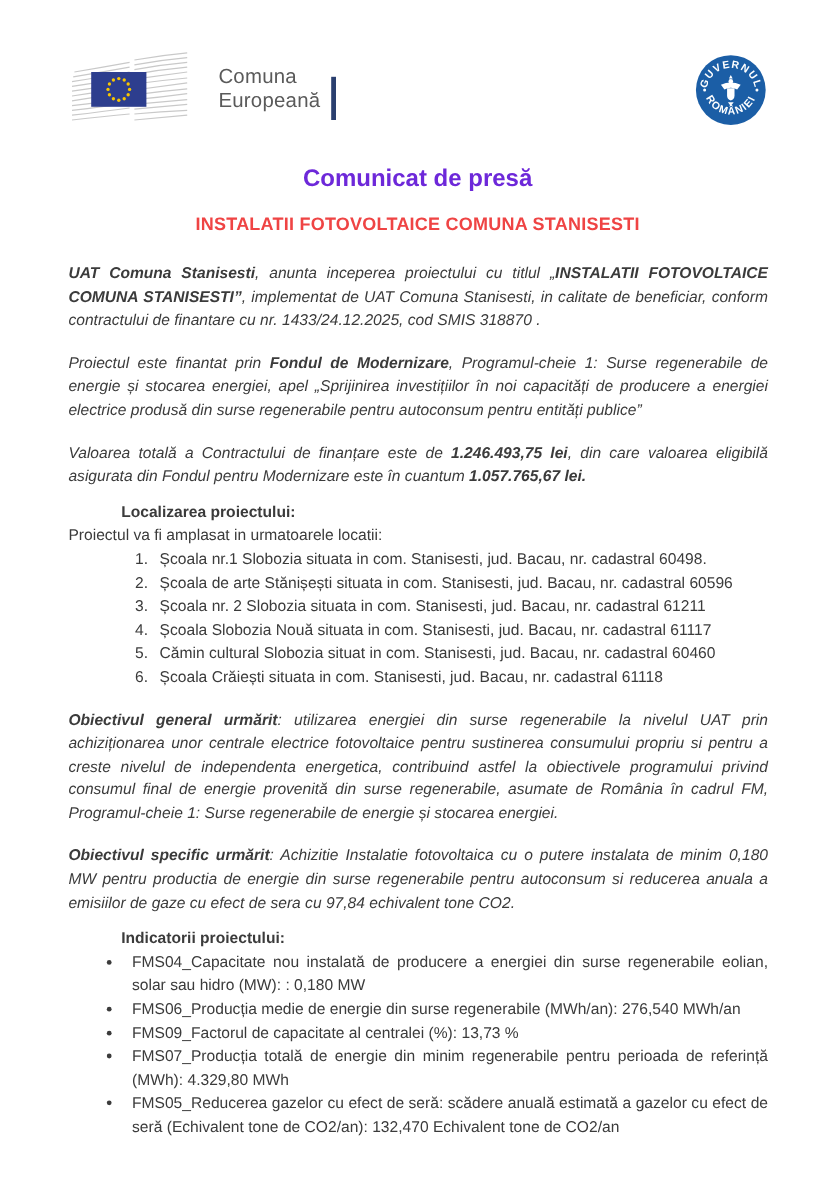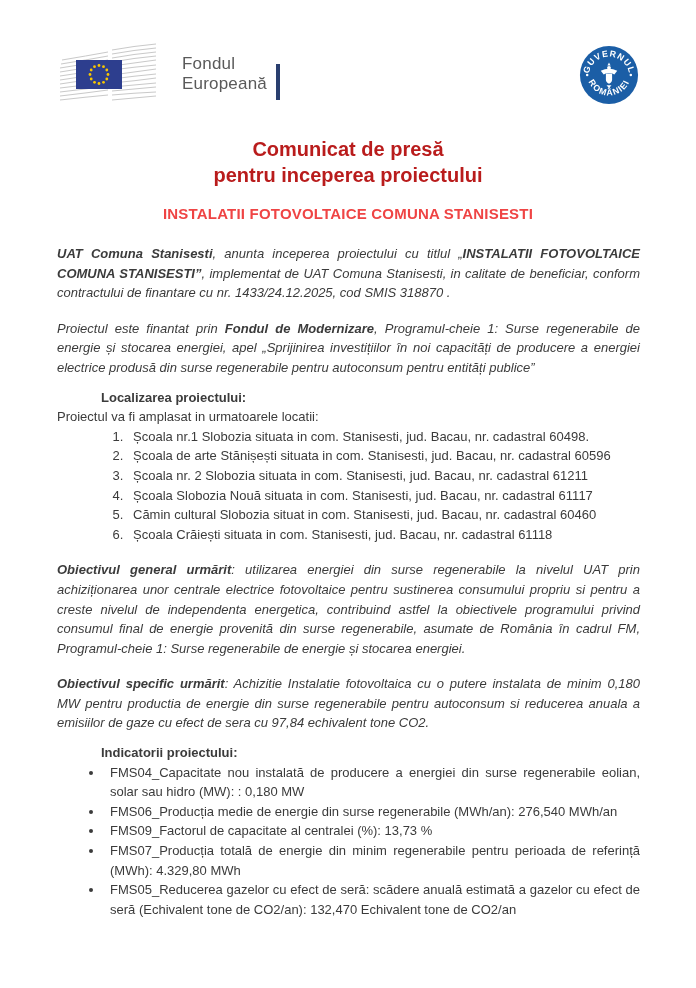--- a/index.html
+++ b/index.html
@@ -19,21 +19,21 @@
     letter-spacing: 0.2px;
   }
   .eu-bar { width: 4px; height: 36px; background: #2a3f6f; margin-left: 9px; margin-top: 16px; }
   .fund-block { text-align: center; margin-top: 12px; width: 190px; }
   .fund-title { font-size: 10.5px; font-weight: 700; color: #2E74B5; letter-spacing: 0.2px; }
   .fund-tagline { font-size: 7.8px; font-weight: 700; color: #17365D; margin-top: 2px; }
   .fund-url { font-size: 9px; color: #2E74B5; margin-top: 3px; display: inline-block; text-decoration: none; cursor: pointer; }
   .gov-seal { margin-top: 2px; }
   
   .title {
-    text-align: center; color: #b91c1c; font-size: 20px; font-weight: 700;
+    text-align: center; color: #6d28d9; font-size: 20px; font-weight: 700;
     line-height: 26px; margin: 26px 0 0;
   }
   .subtitle {
     text-align: center; color: #ef4444; font-size: 15px; font-weight: 700;
     margin: 17px 0 0; letter-spacing: 0.2px;
   }
   
   .content { padding: 22px 56px 0 57px; font-size: 13px; line-height: 19.6px; }
   .para { margin: 0 0 10px; text-align: justify; font-style: italic; }
   .para .b { font-weight: 700; }
@@ -90,21 +90,21 @@
             <circle cx="45.5" cy="40.3" r="1.4"></circle>
           <circle cx="41" cy="41.5" r="1.4"></circle>
             <circle cx="36.5" cy="40.3" r="1.4"></circle>
           <circle cx="33.2" cy="37" r="1.4"></circle>
             <circle cx="32" cy="32.5" r="1.4"></circle>
           <circle cx="33.2" cy="28" r="1.4"></circle>
             <circle cx="36.5" cy="24.7" r="1.4"></circle>
         </g>
       </svg>
       <div class="eu-logo-text">
-        <div>Fondul</div>
+        <div>Comuna</div>
         <div>Europeană</div>
       </div>
       <div class="eu-bar"></div>
     </div>
 
 
     <div class="gov-seal">
       <svg width="62" height="62" viewBox="0 0 64 64">
         <defs>
           <path id="arcTop" d="M 11,34 A 21,21 0 0 1 53,34"></path>
@@ -123,30 +123,31 @@
           <path d="M32 19 l1.6 3.2 h-3.2 Z"></path>
           <circle cx="32" cy="24.6" r="2"></circle>
           <path d="M23.5 27.5 Q32 23.5 40.5 27.5 L37.5 31.5 Q32 28.5 26.5 31.5 Z"></path>
           <path d="M28.8 30.5 h6.4 v6.2 q0 3.2 -3.2 4.4 q-3.2 -1.2 -3.2 -4.4 Z"></path>
           <path d="M29.5 42.5 l2.5 3.2 2.5 -3.2 Z"></path>
         </g>
       </svg>
     </div>
   </div>
 
-  <h1 class="title"><span>Comunicat de presă</span><br><span>pentru inceperea proiectului</span></h1>
+  <h1 class="title"><span>Comunicat de presă</span><br></h1>
 
   <h2 class="subtitle">INSTALATII FOTOVOLTAICE COMUNA STANISESTI</h2>
 
   <div class="content">
 
     <p class="para"><span class="b">UAT Comuna Stanisesti</span><span>, anunta inceperea proiectului cu titlul „</span><span class="b">INSTALATII FOTOVOLTAICE COMUNA STANISESTI”</span><span>, implementat de UAT Comuna Stanisesti, in calitate de beneficiar, conform contractului de finantare cu nr. 1433/24.12.2025, cod SMIS 318870 .</span></p>
 
     <p class="para section-gap"><span>Proiectul este finantat prin </span><span class="b">Fondul de Modernizare</span><span>, Programul-cheie 1: Surse regenerabile de energie și stocarea energiei, apel „Sprijinirea investițiilor în noi capacități de producere a energiei electrice produsă din surse regenerabile pentru autoconsum pentru entități publice”</span></p>
 
+    <p class="para section-gap"><span>Valoarea totală a Contractului de finanțare este de </span><span class="b">1.246.493,75 lei</span><span>, din care valoarea eligibilă asigurata din Fondul pentru Modernizare este în cuantum </span><span class="b">1.057.765,67 lei.</span></p>
 
     <p class="sec-heading section-gap">Localizarea proiectului:</p>
     <p class="intro">Proiectul va fi amplasat in urmatoarele locatii:</p>
     <ol class="loc-list">
       <li>Școala nr.1 Slobozia situata in com. Stanisesti, jud. Bacau, nr. cadastral 60498.</li>
       <li>Școala de arte Stănișești situata in com. Stanisesti, jud. Bacau, nr. cadastral 60596</li>
       <li>Școala nr. 2 Slobozia situata in com. Stanisesti, jud. Bacau, nr. cadastral 61211</li>
       <li>Școala Slobozia Nouă situata in com. Stanisesti, jud. Bacau, nr. cadastral 61117</li>
       <li>Cămin cultural Slobozia situat in com. Stanisesti, jud. Bacau, nr. cadastral 60460</li>
       <li>Școala Crăiești situata in com. Stanisesti, jud. Bacau, nr. cadastral 61118</li>

